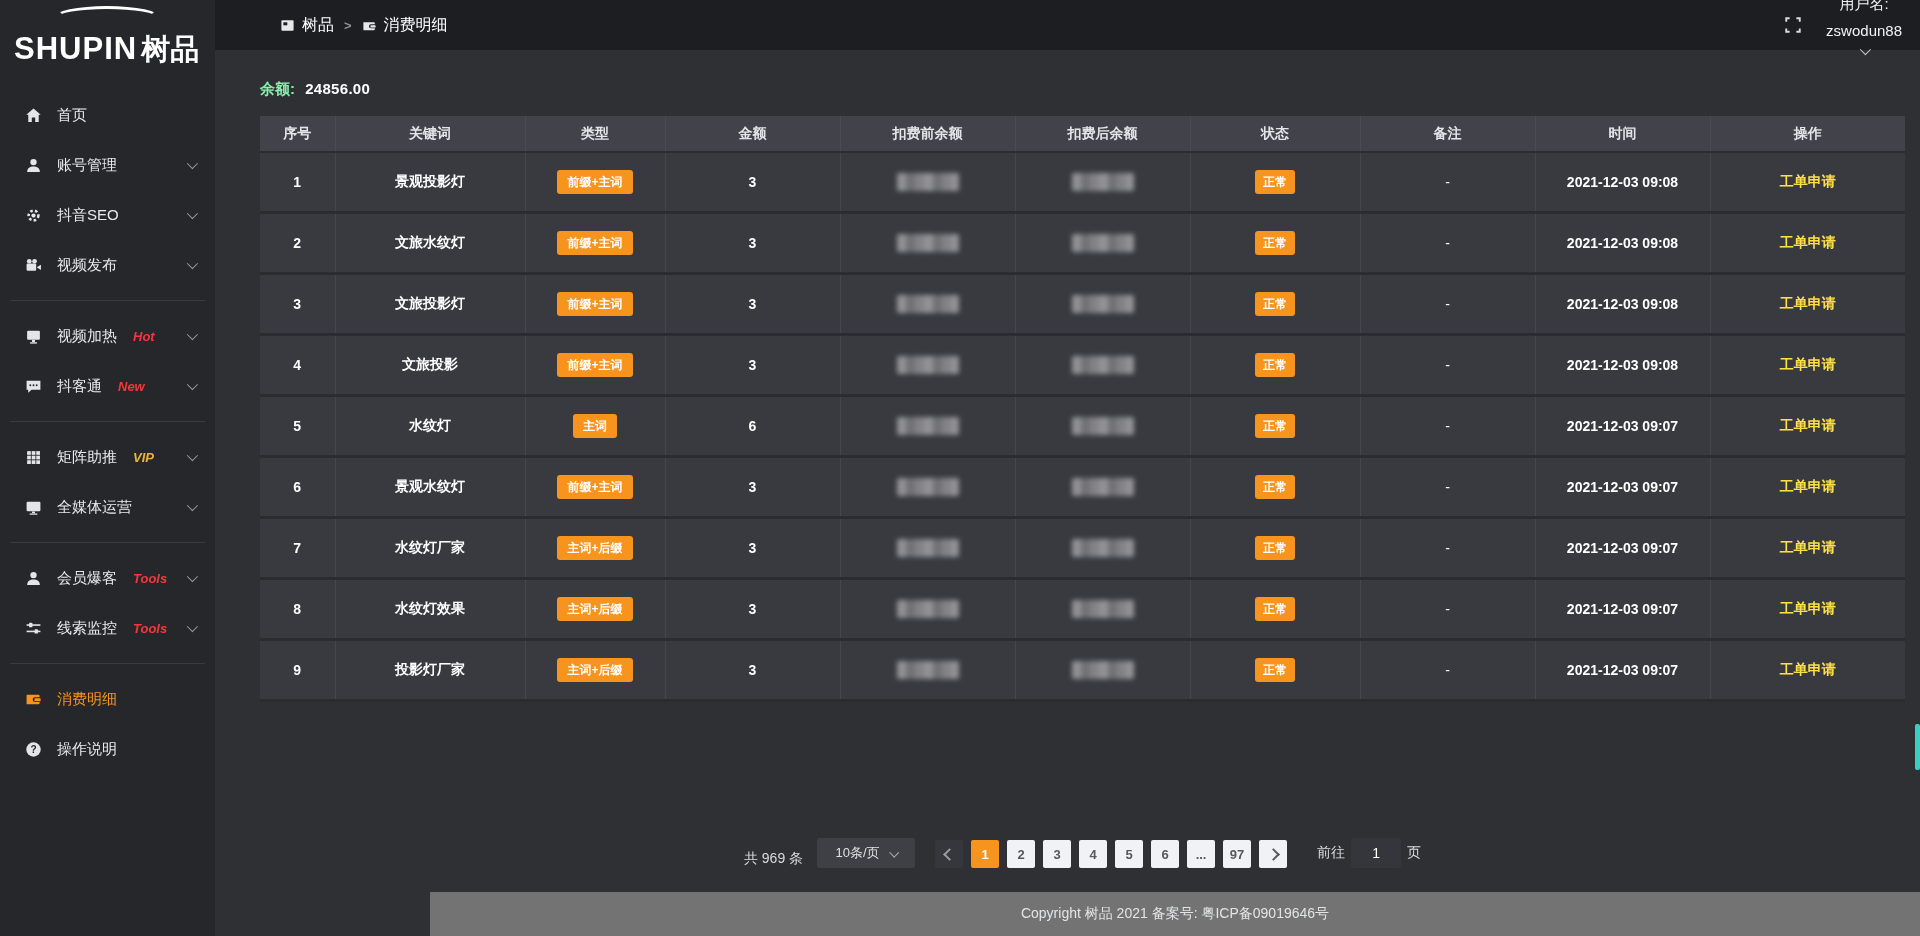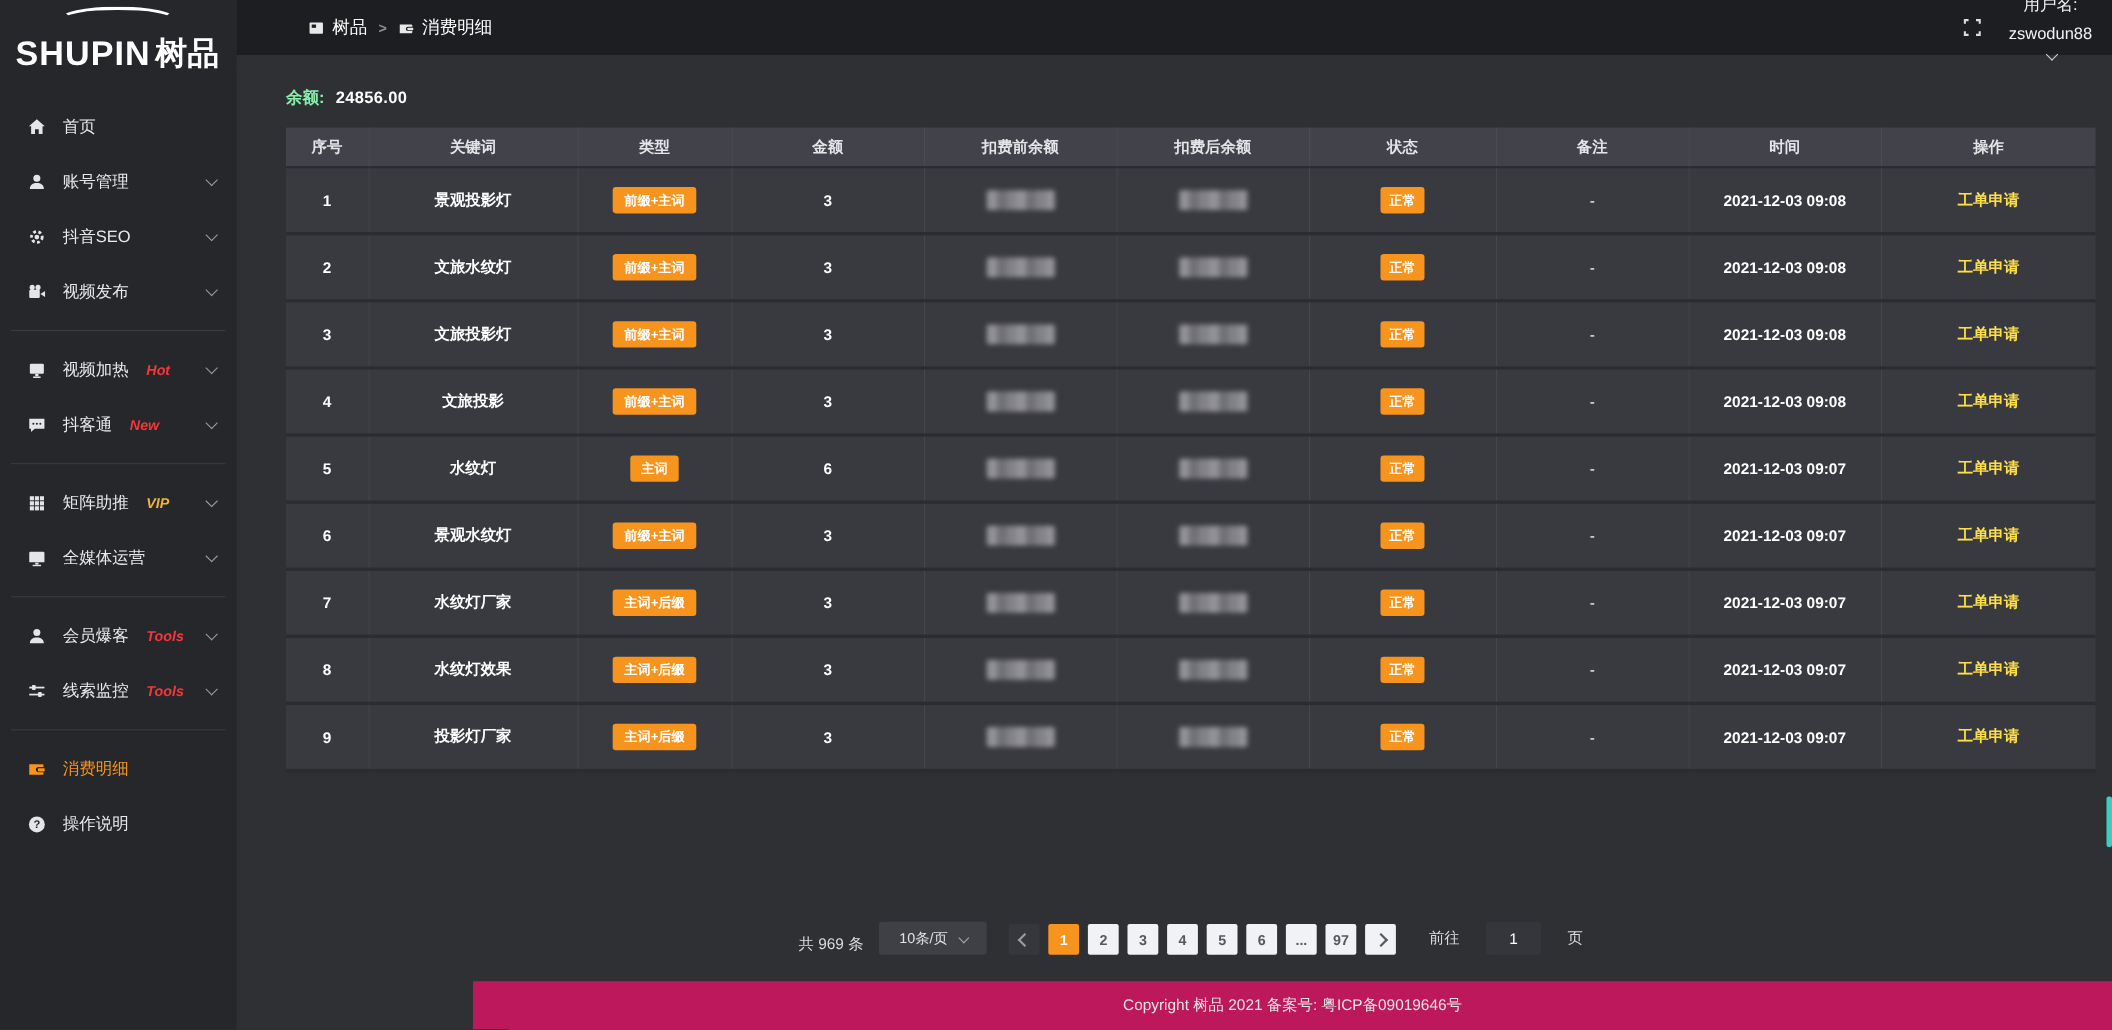--- a/index.html
+++ b/index.html
@@ -61,25 +61,25 @@
   .pg-size{width:98px;height:30px;background:#3e4046;border-radius:3px;display:flex;align-items:center;justify-content:center;gap:10px;font-size:13px;color:#e0e1e3;cursor:pointer;}
   .sel-chev{width:6px;height:6px;border-right:1.5px solid #a9aaae;border-bottom:1.5px solid #a9aaae;transform:rotate(45deg) translateY(-1px);}
   .pg-group{display:flex;align-items:center;gap:8px;margin-left:6px;}
   button.pg{width:28px;height:28px;border:none;border-radius:2px;background:#f0f2f5;color:#55585e;font-size:13px;font-weight:700;cursor:pointer;font-family:inherit;display:flex;align-items:center;justify-content:center;}
   button.pg.active{background:#f7941e;color:#fff;}
   button.pg.nav{background:#f0f2f5;}
   button.pg.prev{background:#36373c;}
   .chev-l,.chev-r{width:7px;height:7px;border-right:2px solid #55585e;border-bottom:2px solid #55585e;display:inline-block;}
   .chev-l{transform:rotate(135deg);border-color:#9a9b9f;}
   .chev-r{transform:rotate(-45deg);}
-  .pg-goto{display:flex;align-items:center;gap:24px;font-size:14px;color:#dadbdd;margin-left:16px;}
+  .pg-goto{display:flex;align-items:center;gap:6px;font-size:14px;color:#dadbdd;margin-left:16px;}
   .goto-input{width:46px;height:28px;background:#35363b;border:none;border-radius:3px;color:#fff;font-size:14px;text-align:center;font-family:inherit;}
 
   
-  .footer{position:absolute;left:215px;right:0;bottom:0;height:44px;background:#be185d;display:flex;align-items:center;justify-content:center;font-size:14px;color:#e3e4e6;}
+  .footer{position:absolute;left:215px;right:0;bottom:0;height:44px;background:#737373;display:flex;align-items:center;justify-content:center;font-size:14px;color:#e3e4e6;}
   .corner-accent{position:absolute;right:0;top:724px;width:5px;height:46px;background:#39cfc2;border-radius:2px;}
 </style>
 </head>
 <body>
 
 <div class="sidebar">
   <div class="logo">
     <div class="logo-arc"></div>
     <span class="logo-en">SHUPIN</span>
     <span class="logo-cn">树品</span>

